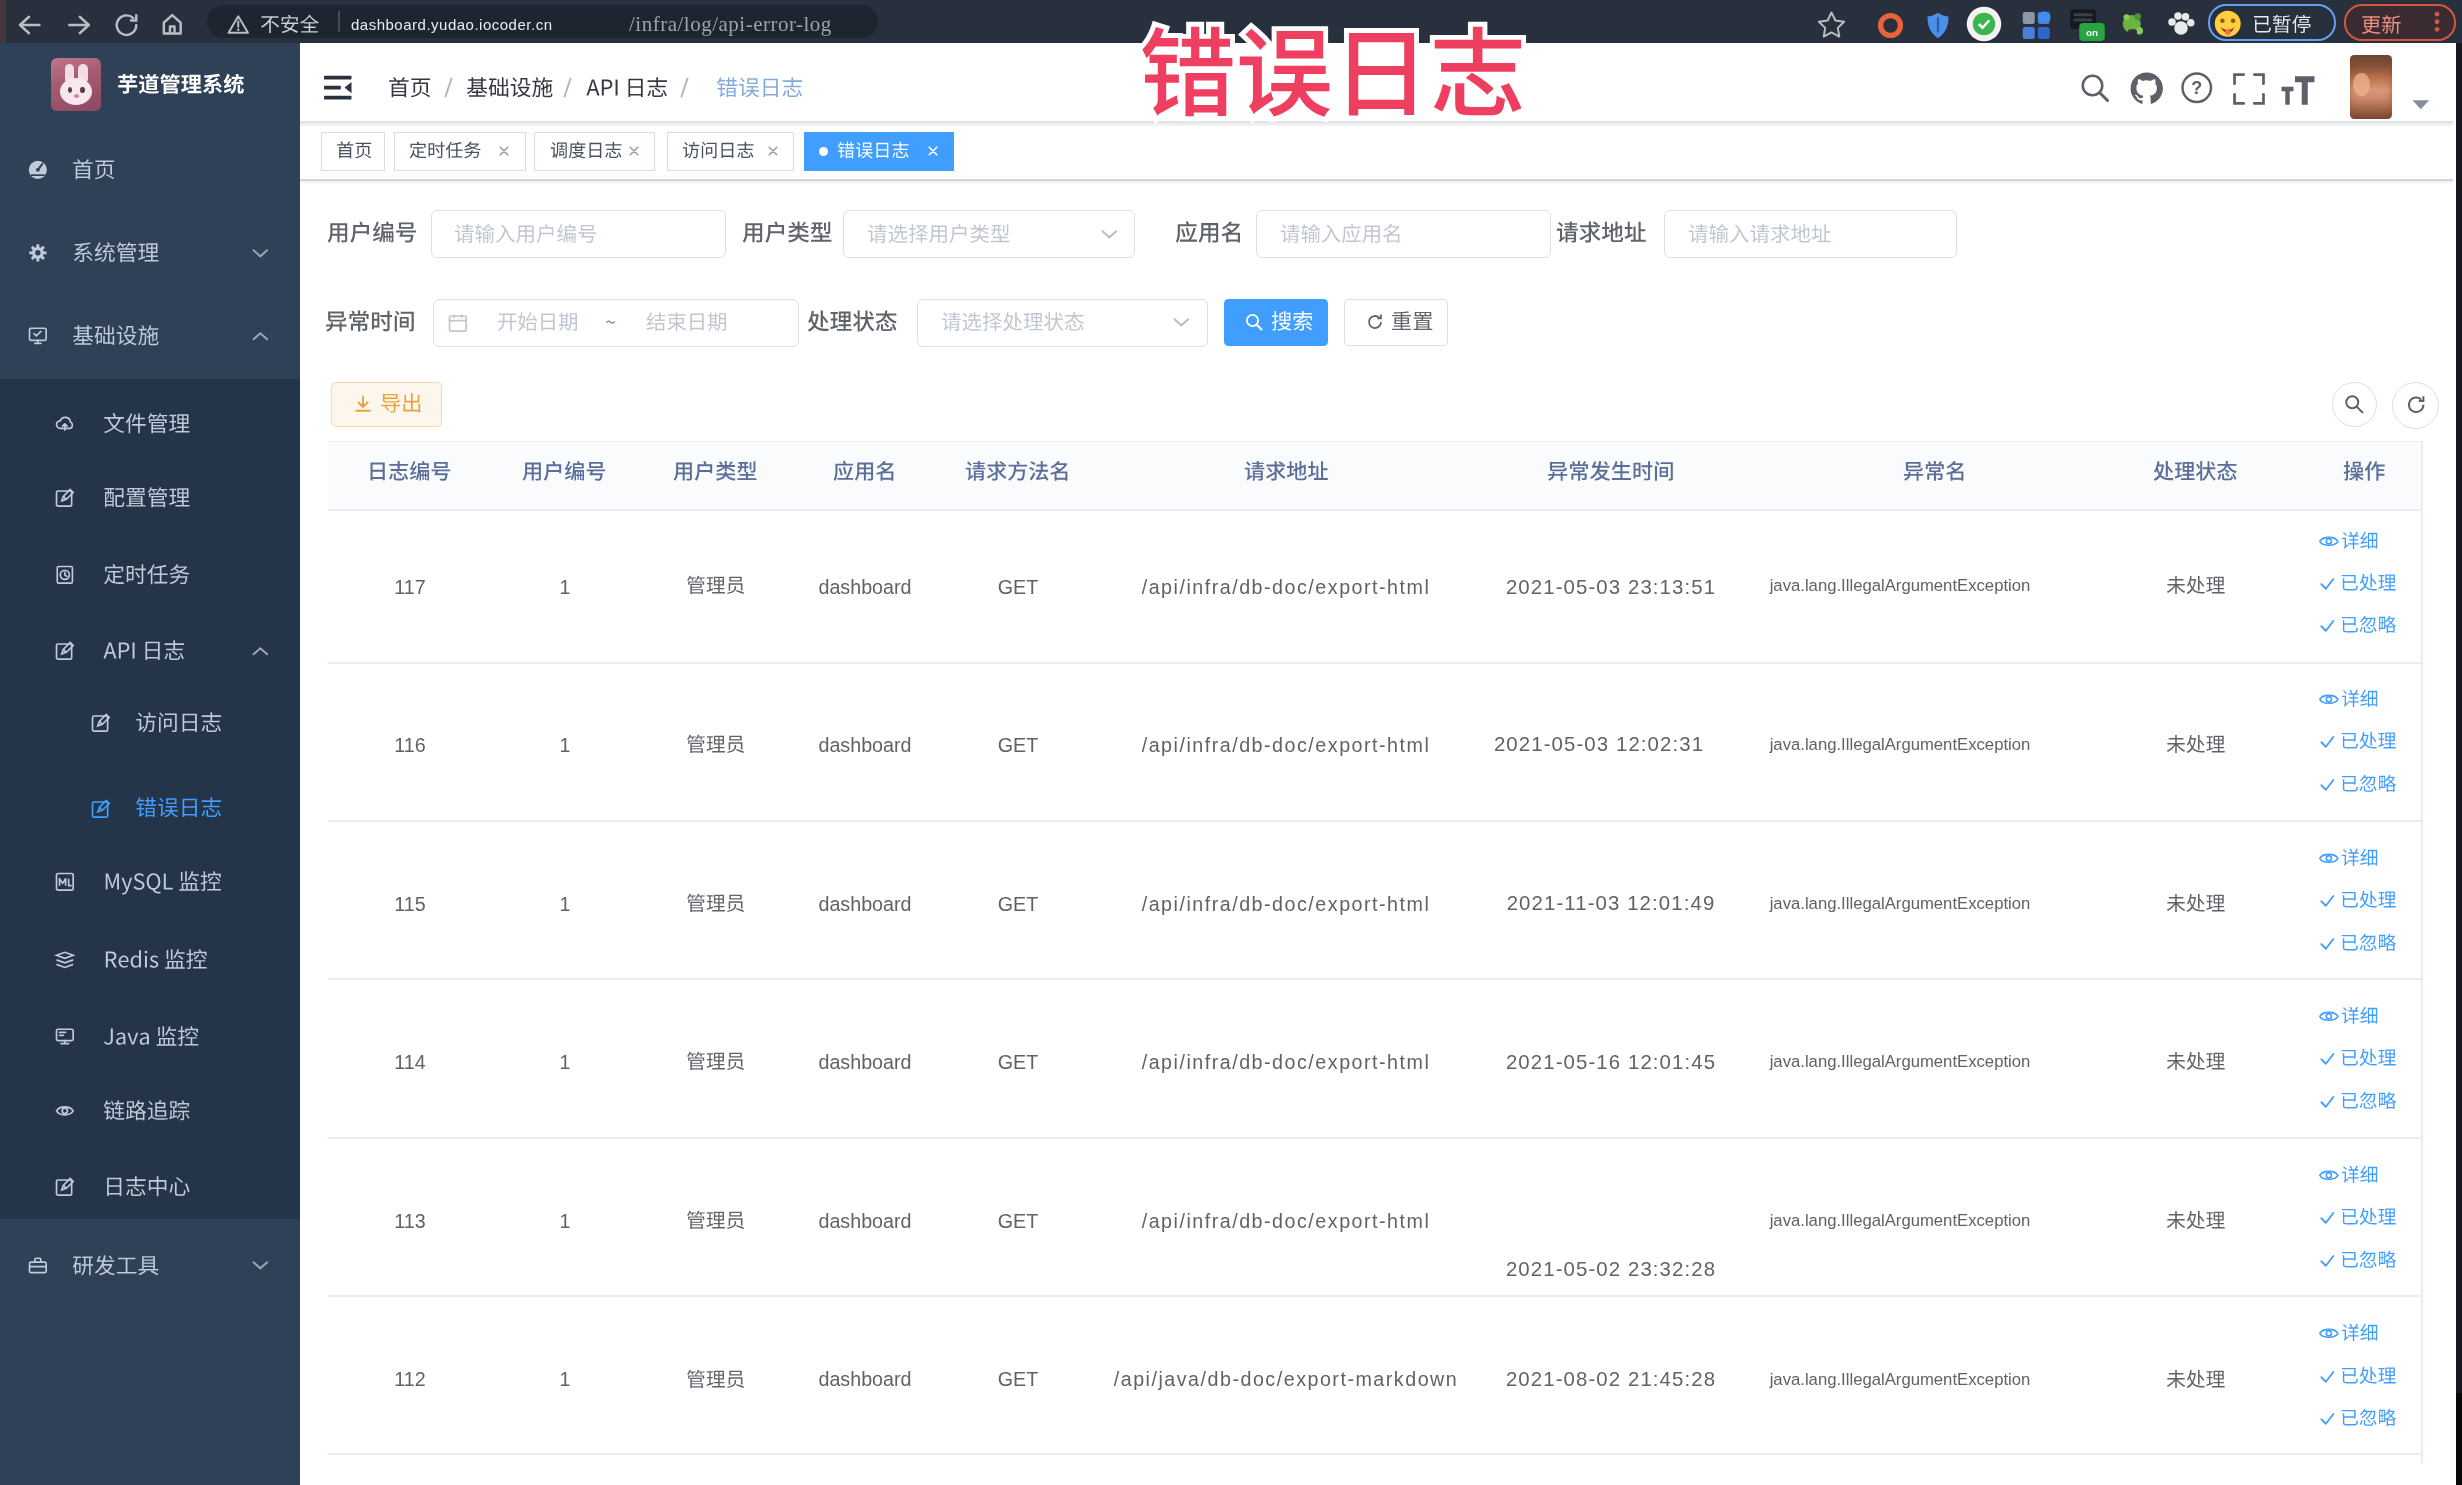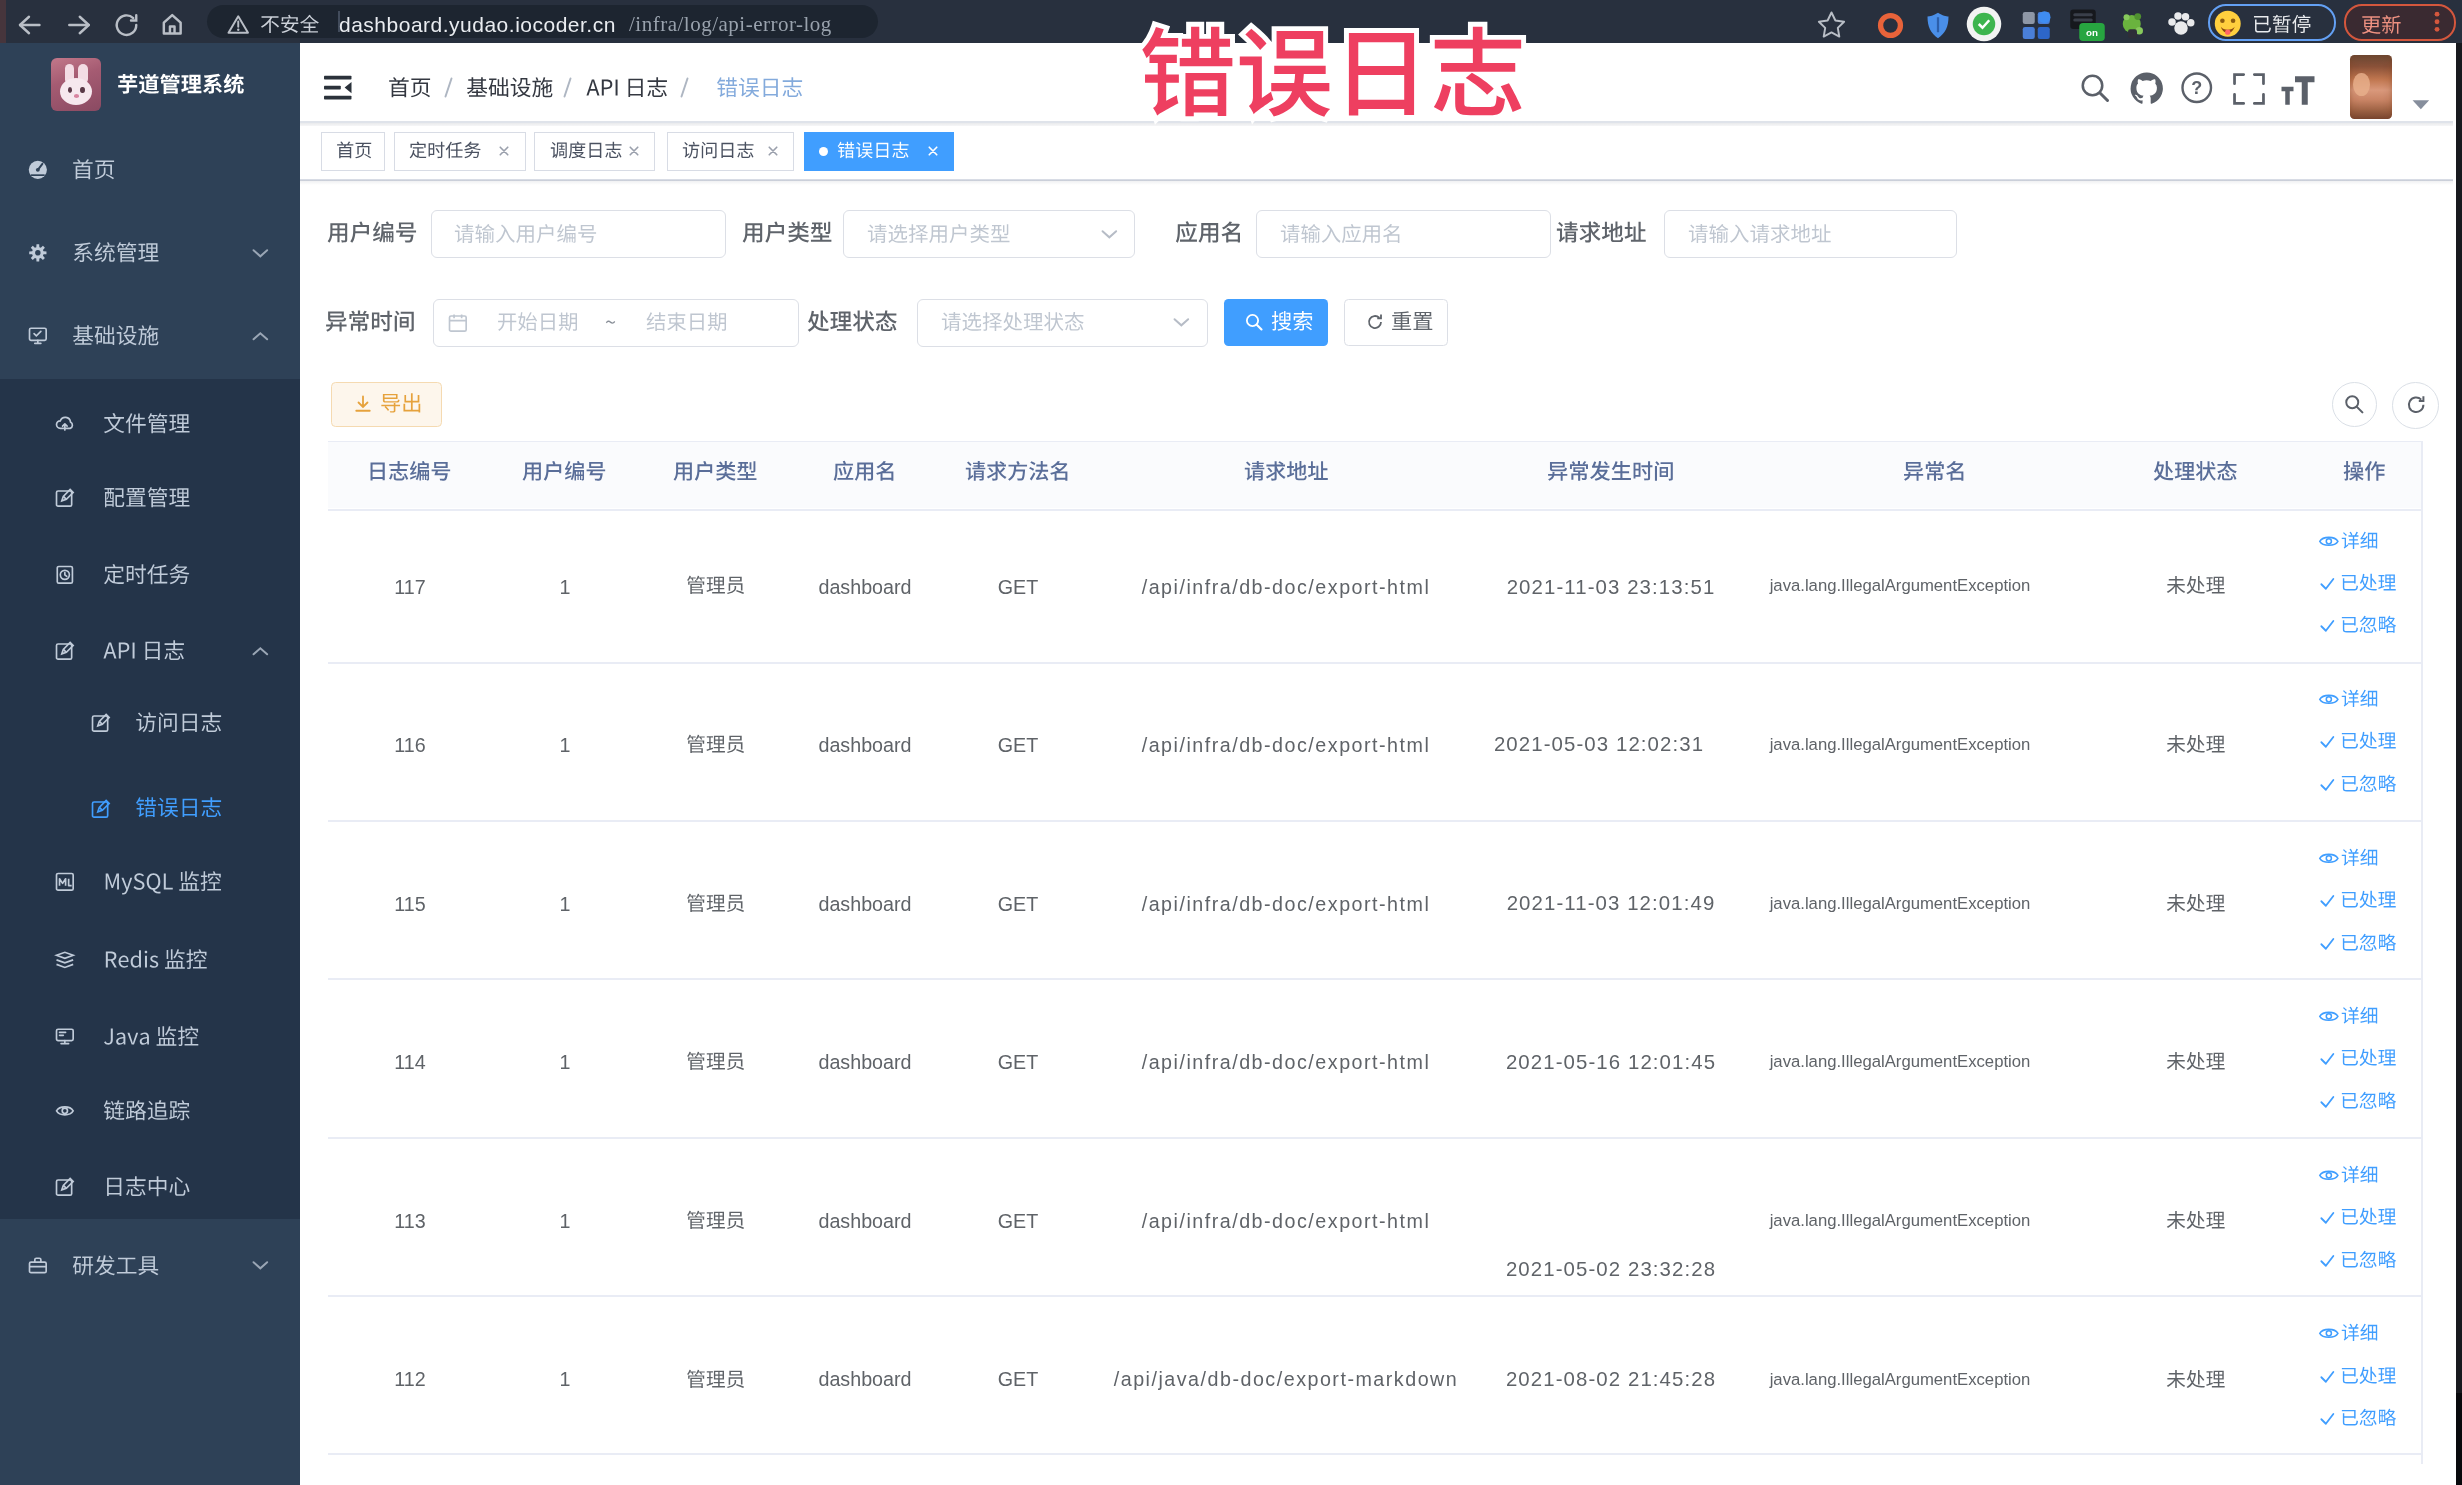--- a/index.html
+++ b/index.html
@@ -176,21 +176,21 @@
     </g>
   </svg>
 <svg class="t " style="left:260px;top:13.6px" width="61" height="22" fill="#ccd1d9" viewBox="0 0 80 29">
     <g transform="translate(0,23) scale(0.026)">
       <use href="#a" x="0"></use>
       <use href="#b" x="1000"></use>
       <use href="#c" x="2000"></use>
     </g>
   </svg>
 <div style="position:absolute;left:338px;top:11.4px;width:1.5px;height:21px;background:#424c5c"></div>
-<div style="position:absolute;top:11.4px;height:27px;line-height:27px;font-family:'Liberation Sans',sans-serif;font-size:21px;color:#e9ecf0;font-weight:400;white-space:pre;letter-spacing:0.5px;left:339px;">dashboard.yudao.iocoder.cn</div>
+<div style="position:absolute;top:11.4px;height:27px;line-height:27px;font-family:'Liberation Sans',sans-serif;font-size:15px;color:#e9ecf0;font-weight:400;white-space:pre;letter-spacing:0.5px;left:351px;">dashboard.yudao.iocoder.cn</div>
 <div style="position:absolute;top:12px;height:26.5px;line-height:26.5px;font-family:'Liberation Sans',sans-serif;font-size:20.4px;color:#98a1ac;font-weight:400;white-space:pre;left:351px;"></div>
 <div style="position:absolute;top:11.4px;height:27px;line-height:27px;font-family:Liberation Serif, serif;font-size:21px;color:#99a2ad;font-weight:400;white-space:pre;letter-spacing:0.5px;left:629px;">/infra/log/api-error-log</div>
 <svg style="position:absolute;left:1817px;top:11.4px;overflow:visible" width="29" height="27" viewBox="0 0 38 36">
     <path d="M19 2l5.2 10.6 11.6 1.7-8.4 8.2 2 11.6L19 28.6 8.6 34.1l2-11.6L2.2 14.3l11.6-1.7Z" fill="none" stroke="#b9bec6" stroke-width="2.6" stroke-linejoin="round"></path>
   </svg>
 <svg style="position:absolute;left:1876px;top:10.6px;overflow:visible" width="29" height="29" viewBox="0 0 38 38">
     <circle cx="19" cy="19" r="13" fill="none" stroke="#e8633a" stroke-width="7"></circle>
   </svg>
 <svg style="position:absolute;left:1926px;top:10.6px;overflow:visible" width="24" height="29" viewBox="0 0 32 38">
     <path d="M16 2C22 6 27 7 30 7c0 14-4 22-14 29C6 29 2 21 2 7c3 0 8-1 14-5Z" fill="#4a8fe8"></path>
@@ -901,21 +901,21 @@
 <svg class="t " style="left:686px;top:575px" width="61" height="22" fill="#5f6368" viewBox="0 0 80 29">
     <g transform="translate(0,23) scale(0.026)">
       <use href="#s" x="0"></use>
       <use href="#t" x="1000"></use>
       <use href="#db" x="2000"></use>
     </g>
   </svg>
 <div style="position:absolute;top:574px;height:26px;line-height:26px;font-family:'Liberation Sans',sans-serif;font-size:19.7px;color:#5f6368;font-weight:400;white-space:pre;left:335px;width:1060px;text-align:center;">dashboard</div>
 <div style="position:absolute;top:574px;height:26px;line-height:26px;font-family:'Liberation Sans',sans-serif;font-size:19.7px;color:#5f6368;font-weight:400;white-space:pre;left:488px;width:1060px;text-align:center;">GET</div>
 <div style="position:absolute;top:574px;height:26px;line-height:26px;font-family:'Liberation Sans',sans-serif;font-size:19.7px;color:#5f6368;font-weight:400;white-space:pre;letter-spacing:1.5px;left:756px;width:1060px;text-align:center;">/api/infra/db-doc/export-html</div>
-<div style="position:absolute;top:574px;height:26.5px;line-height:26.5px;font-family:'Liberation Sans',sans-serif;font-size:20.4px;color:#5f6368;font-weight:400;white-space:pre;letter-spacing:1.1px;left:1081px;width:1060px;text-align:center;">2021-11-03 23:13:51</div>
+<div style="position:absolute;top:574px;height:26.5px;line-height:26.5px;font-family:'Liberation Sans',sans-serif;font-size:20.4px;color:#5f6368;font-weight:400;white-space:pre;letter-spacing:1.1px;left:1081px;width:1060px;text-align:center;">2021-05-03 23:13:51</div>
 <div style="position:absolute;top:575px;height:22px;line-height:22px;font-family:'Liberation Sans',sans-serif;font-size:16.7px;color:#5f6368;font-weight:400;white-space:pre;left:1370px;width:1060px;text-align:center;">java.lang.IllegalArgumentException</div>
 <svg class="t " style="left:2166px;top:575px" width="61" height="22" fill="#5f6368" viewBox="0 0 80 29">
     <g transform="translate(0,23) scale(0.026)">
       <use href="#eb" x="0"></use>
       <use href="#Xa" x="1000"></use>
       <use href="#t" x="2000"></use>
     </g>
   </svg>
 <svg style="position:absolute;left:2319px;top:533px;overflow:visible" width="19.7" height="16.7" viewBox="0 0 26 22">
     <path d="M1 11C5 4 21 4 25 11 21 18 5 18 1 11Z" stroke="#409eff" stroke-width="2" fill="none"></path>

